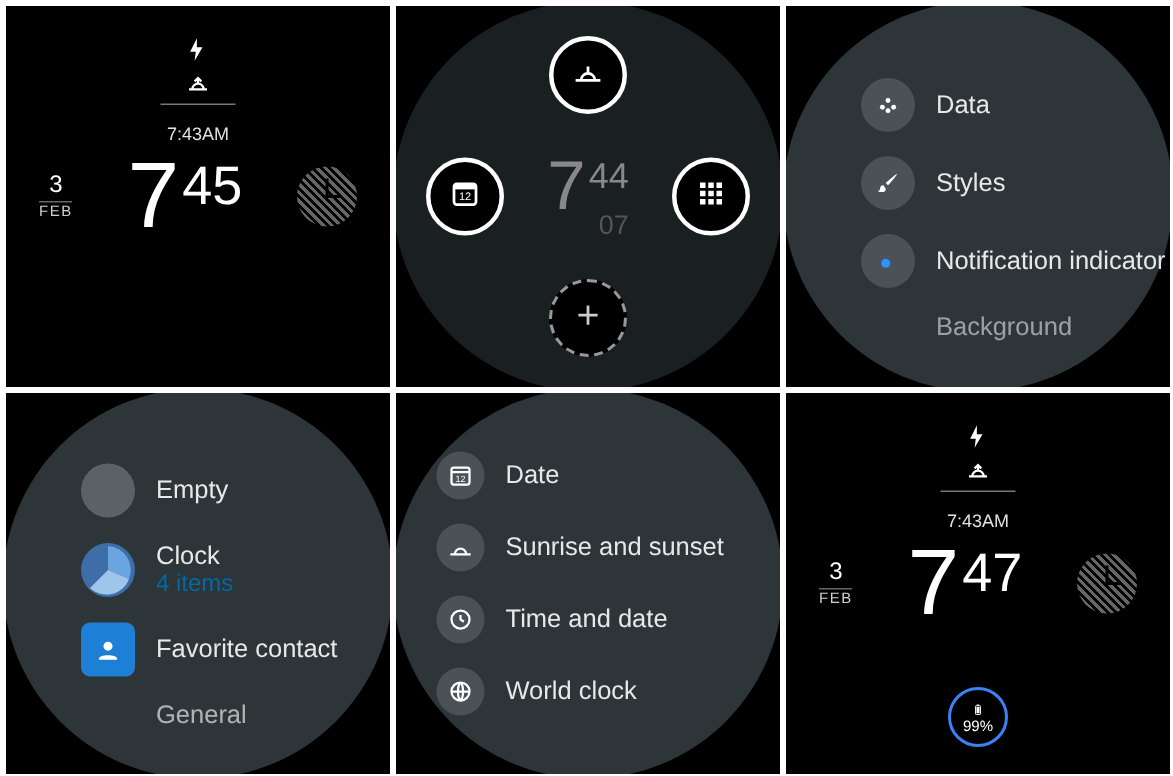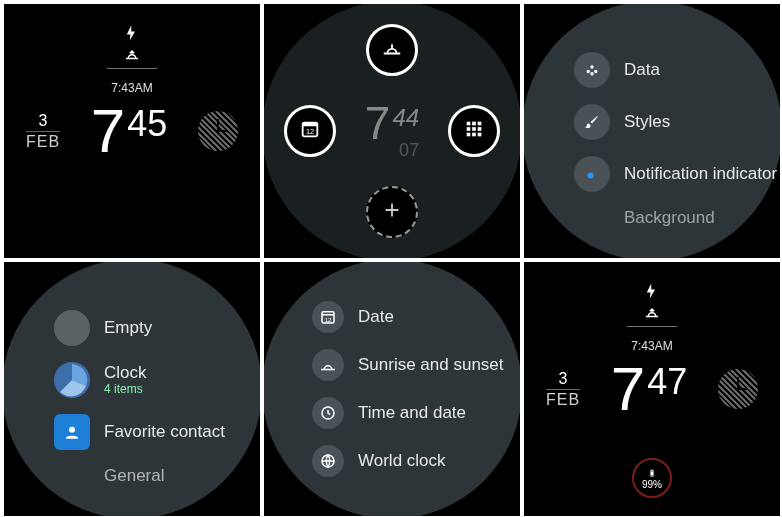--- a/index.html
+++ b/index.html
@@ -38,41 +38,41 @@
   .wf-time-line { font-size: 12px; margin-top: 2px; border-top: 1px solid #777; padding-top: 12px; width: 50px; margin-left: auto; margin-right: auto;}
   .wf-mid {
     position: absolute;
     top: 50%; left: 0; right: 0;
     transform: translateY(-50%);
     display: flex; align-items: center; justify-content: space-between;
     padding: 0 22px;
   }
   .wf-date { text-align: center; font-size: 13px; line-height: 1.1; }
   .wf-date .day { font-size: 16px; font-weight: 500; }
-  .wf-date .mon { font-size: 16px; letter-spacing: 1px; color: #d0d0d0; border-top:1px solid #666; margin-top:1px; padding-top:1px;}
+  .wf-date .mon { font-size: 10px; letter-spacing: 1px; color: #d0d0d0; border-top:1px solid #666; margin-top:1px; padding-top:1px;}
   .wf-bigtime { font-size: 54px; font-weight: 300; line-height: 1; display: flex; align-items: flex-start; }
   .wf-bigtime .hr { font-size: 62px; }
   .wf-bigtime .mn { font-size: 36px; margin-top: 6px; margin-left: 2px; }
   .wf-alarm {
     width: 40px; height: 40px; border-radius: 50%;
     background: repeating-linear-gradient(45deg, #666 0 2px, #000 2px 4px);
     position: relative;
   }
   .wf-alarm::before, .wf-alarm::after {
     content:''; position:absolute; background:#000;
   }
   .wf-alarm::before { width: 2px; height: 12px; top: 8px; left: 19px; }
   .wf-alarm::after  { width: 10px; height: 2px; top: 19px; left: 19px; }
   .wf-bottom {
     position: absolute;
     bottom: 18px; left: 50%; transform: translateX(-50%);
     text-align: center;
   }
   .battery-ring {
-    width: 40px; height: 40px; border: 2px solid #7f1d1d; border-radius: 50%;
+    width: 40px; height: 40px; border: 2px solid #3b82f6; border-radius: 50%;
     display: flex; flex-direction: column; align-items: center; justify-content: center;
     font-size: 10px;
   }
   .battery-ring svg { width: 10px; height: 12px; }
   
   .t2-inner {
     position:absolute; inset:0; display:flex; align-items:center; justify-content:center;
   }
   .comp-slot {
     position: absolute;
@@ -85,36 +85,36 @@
   .comp-top { top: 20px; left: 50%; transform: translateX(-50%); }
   .comp-left { left: 20px; top: 50%; transform: translateY(-50%); }
   .comp-right { right: 20px; top: 50%; transform: translateY(-50%); }
   .comp-bottom { bottom: 20px; left: 50%; transform: translateX(-50%); }
   .comp-center {
     position:absolute; top:50%; left:50%; transform:translate(-50%,-50%);
     text-align:center; color:#888; line-height:0.9;
   }
   .comp-center .big { font-size: 40px; font-weight: 300; color:#888; display:flex; align-items:flex-start;}
   .comp-center .big .hr { font-size: 46px; }
-  .comp-center .big .mn { font-size: 24px; margin-top:4px; margin-left:2px;font-style:italic;}
+  .comp-center .big .mn { font-size: 24px; margin-top:4px; margin-left:2px;}
   .comp-center .sub { font-size: 18px; color:#555; margin-top:-2px; text-align:right;}
   
   .menu-list {
     position: absolute; left: 0; right: 0; top: 0; bottom: 0;
     display: flex; flex-direction: column; justify-content: center;
     padding-left: 40px;
   }
   .menu-item {
     display: flex; align-items: center; gap: 14px;
     padding: 8px 0;
     color: #e8e8e8;
     font-size: 17px;
   }
   .menu-item.two-line .txts { display:flex; flex-direction:column; line-height:1.15;}
-  .menu-item.two-line .sub { font-size: 12px; color: #86efac; }
+  .menu-item.two-line .sub { font-size: 16px; color: #0369a1; }
   .menu-icon {
     width: 36px; height: 36px; border-radius: 50%;
     background: #4a5257;
     display:flex; align-items:center; justify-content:center;
     flex-shrink: 0;
   }
   .menu-icon.small { width: 32px; height: 32px; }
   .partial-bottom { opacity: 0.9; margin-bottom: -18px;}
   
   svg.ic { width: 18px; height: 18px; }
@@ -274,21 +274,21 @@
       </div>
       <div class="menu-item partial-bottom" style="opacity:.7;">
         <div style="width:36px;"></div>
         <span>General</span>
       </div>
     </div>
   </div>
 
   <div class="tile">
     <div class="circle-screen"></div>
-    <div class="menu-list" style="padding-left:48px;">
+    <div class="menu-list" style="padding-left:27px;">
       <div class="menu-item">
         <div class="menu-icon small">
           <svg class="ic" viewBox="0 0 24 24" stroke="#fff" fill="none" stroke-width="2">
               <rect x="4" y="5" width="16" height="15" rx="2"></rect>
               <path d="M4 9h16"></path>
               <text x="12" y="18" font-size="8" text-anchor="middle" fill="#fff" stroke="none">12</text>
             </svg>
         </div>
         <span>Date</span>
       </div>

